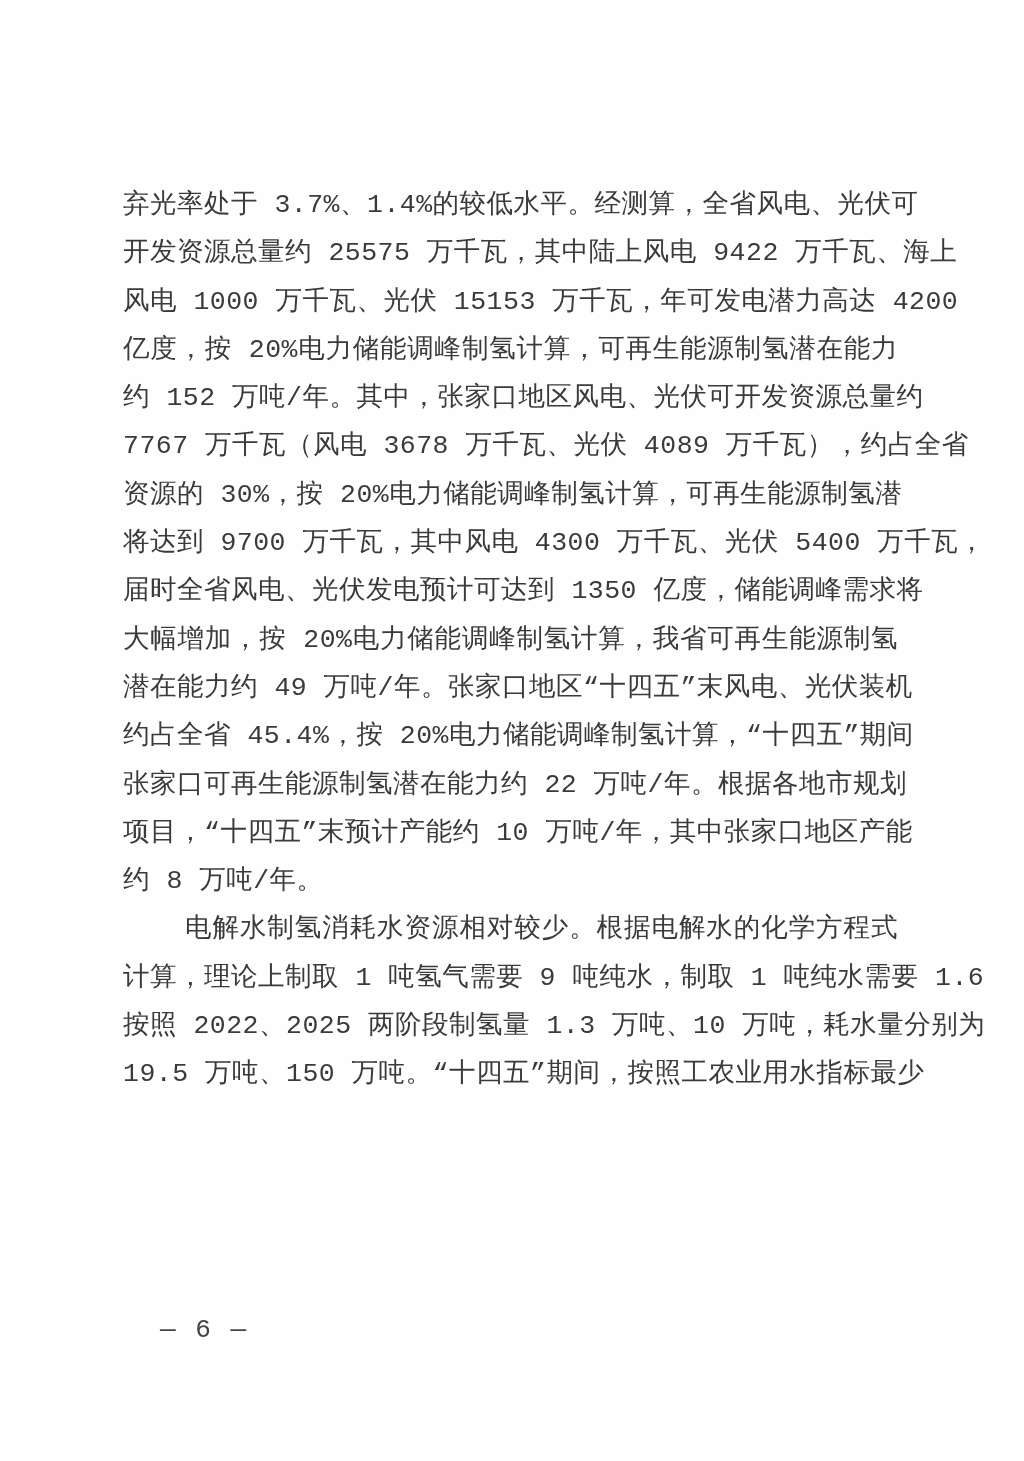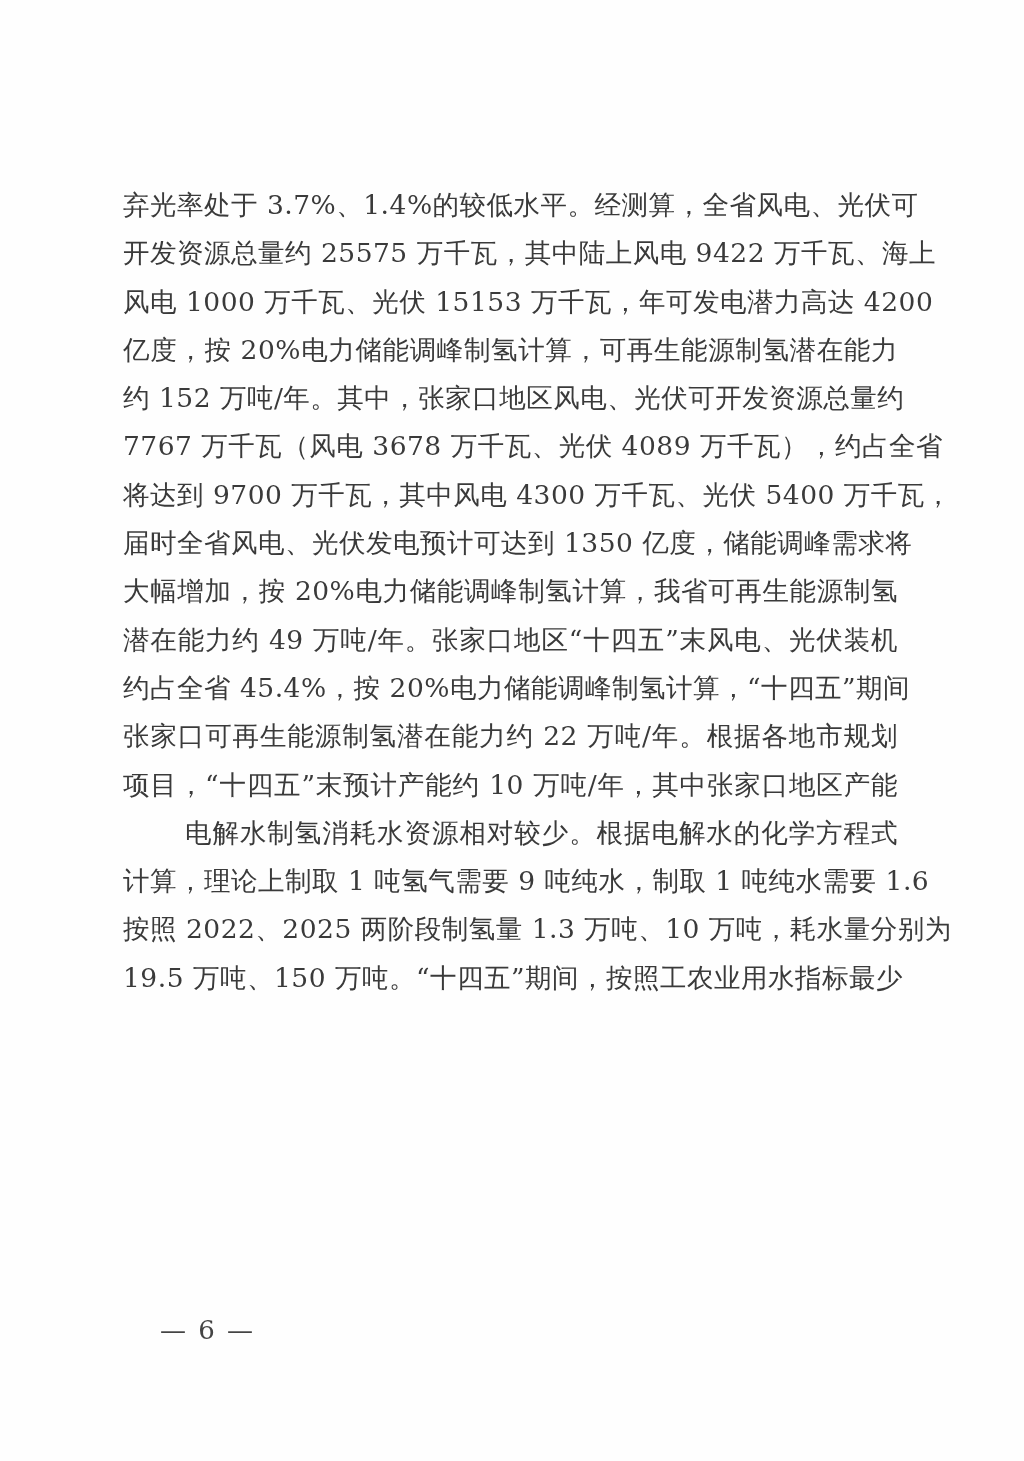--- a/index.html
+++ b/index.html
@@ -14,20 +14,21 @@
       overflow: hidden;
       font-family: "DejaVu Serif", "Liberation Serif", serif;
       color: #3a3a3a;
     }
     .page {
       position: absolute;
       left: 0; top: 0;
       width: 1024px;
       height: 1461px;
       background: #fefefe;
+      font-family: Liberation Mono, monospace;
     }
     .body-text {
       position: absolute;
       left: 123px;
       top: 181px;
       width: 775px;
     }
     .line {
       display: block;
       height: 48.3px;
@@ -59,27 +60,29 @@
 
 <div class="page">
   <div class="body-text">
 
     <span class="line">弃光率处于 3.7%、1.4%的较低水平。经测算，全省风电、光伏可</span>
     <span class="line">开发资源总量约 25575 万千瓦，其中陆上风电 9422 万千瓦、海上</span>
     <span class="line">风电 1000 万千瓦、光伏 15153 万千瓦，年可发电潜力高达 4200</span>
     <span class="line">亿度，按 20%电力储能调峰制氢计算，可再生能源制氢潜在能力</span>
     <span class="line">约 152 万吨/年。其中，张家口地区风电、光伏可开发资源总量约</span>
     <span class="line">7767 万千瓦（风电 3678 万千瓦、光伏 4089 万千瓦），约占全省</span>
+    <span class="line">资源的 30%，按 20%电力储能调峰制氢计算，可再生能源制氢潜</span>
     <span class="line">将达到 9700 万千瓦，其中风电 4300 万千瓦、光伏 5400 万千瓦，</span>
     <span class="line">届时全省风电、光伏发电预计可达到 1350 亿度，储能调峰需求将</span>
     <span class="line">大幅增加，按 20%电力储能调峰制氢计算，我省可再生能源制氢</span>
     <span class="line">潜在能力约 49 万吨/年。张家口地区“十四五”末风电、光伏装机</span>
     <span class="line">约占全省 45.4%，按 20%电力储能调峰制氢计算，“十四五”期间</span>
     <span class="line">张家口可再生能源制氢潜在能力约 22 万吨/年。根据各地市规划</span>
     <span class="line">项目，“十四五”末预计产能约 10 万吨/年，其中张家口地区产能</span>
+    <span class="line last">约 8 万吨/年。</span>
 
     <span class="line indent">电解水制氢消耗水资源相对较少。根据电解水的化学方程式</span>
     <span class="line">计算，理论上制取 1 吨氢气需要 9 吨纯水，制取 1 吨纯水需要 1.6</span>
     <span class="line">按照 2022、2025 两阶段制氢量 1.3 万吨、10 万吨，耗水量分别为</span>
     <span class="line">19.5 万吨、150 万吨。“十四五”期间，按照工农业用水指标最少</span>
   </div>
 
   <div class="page-number">— 6 —</div>
 </div>
 

